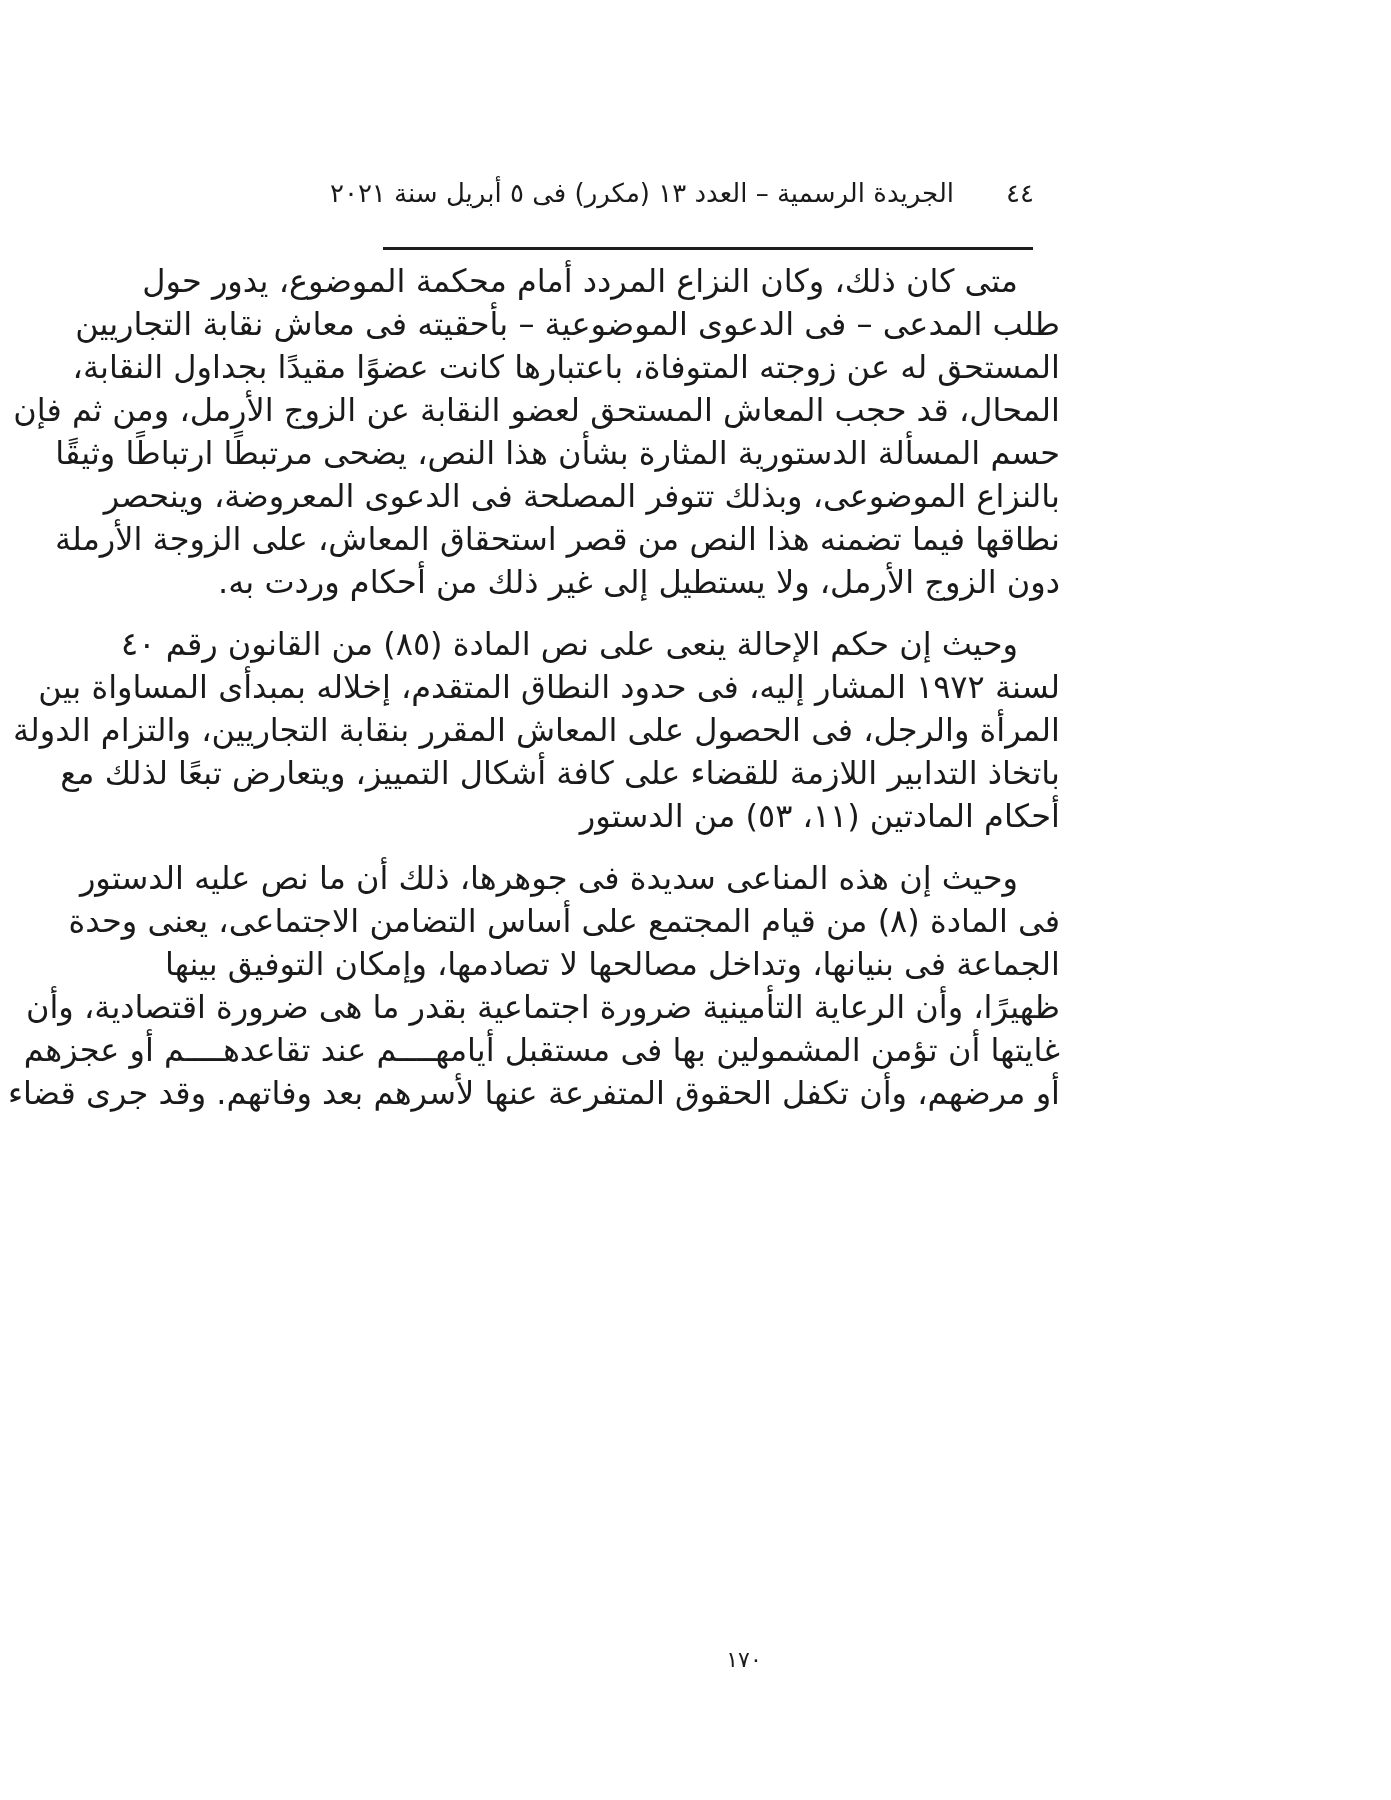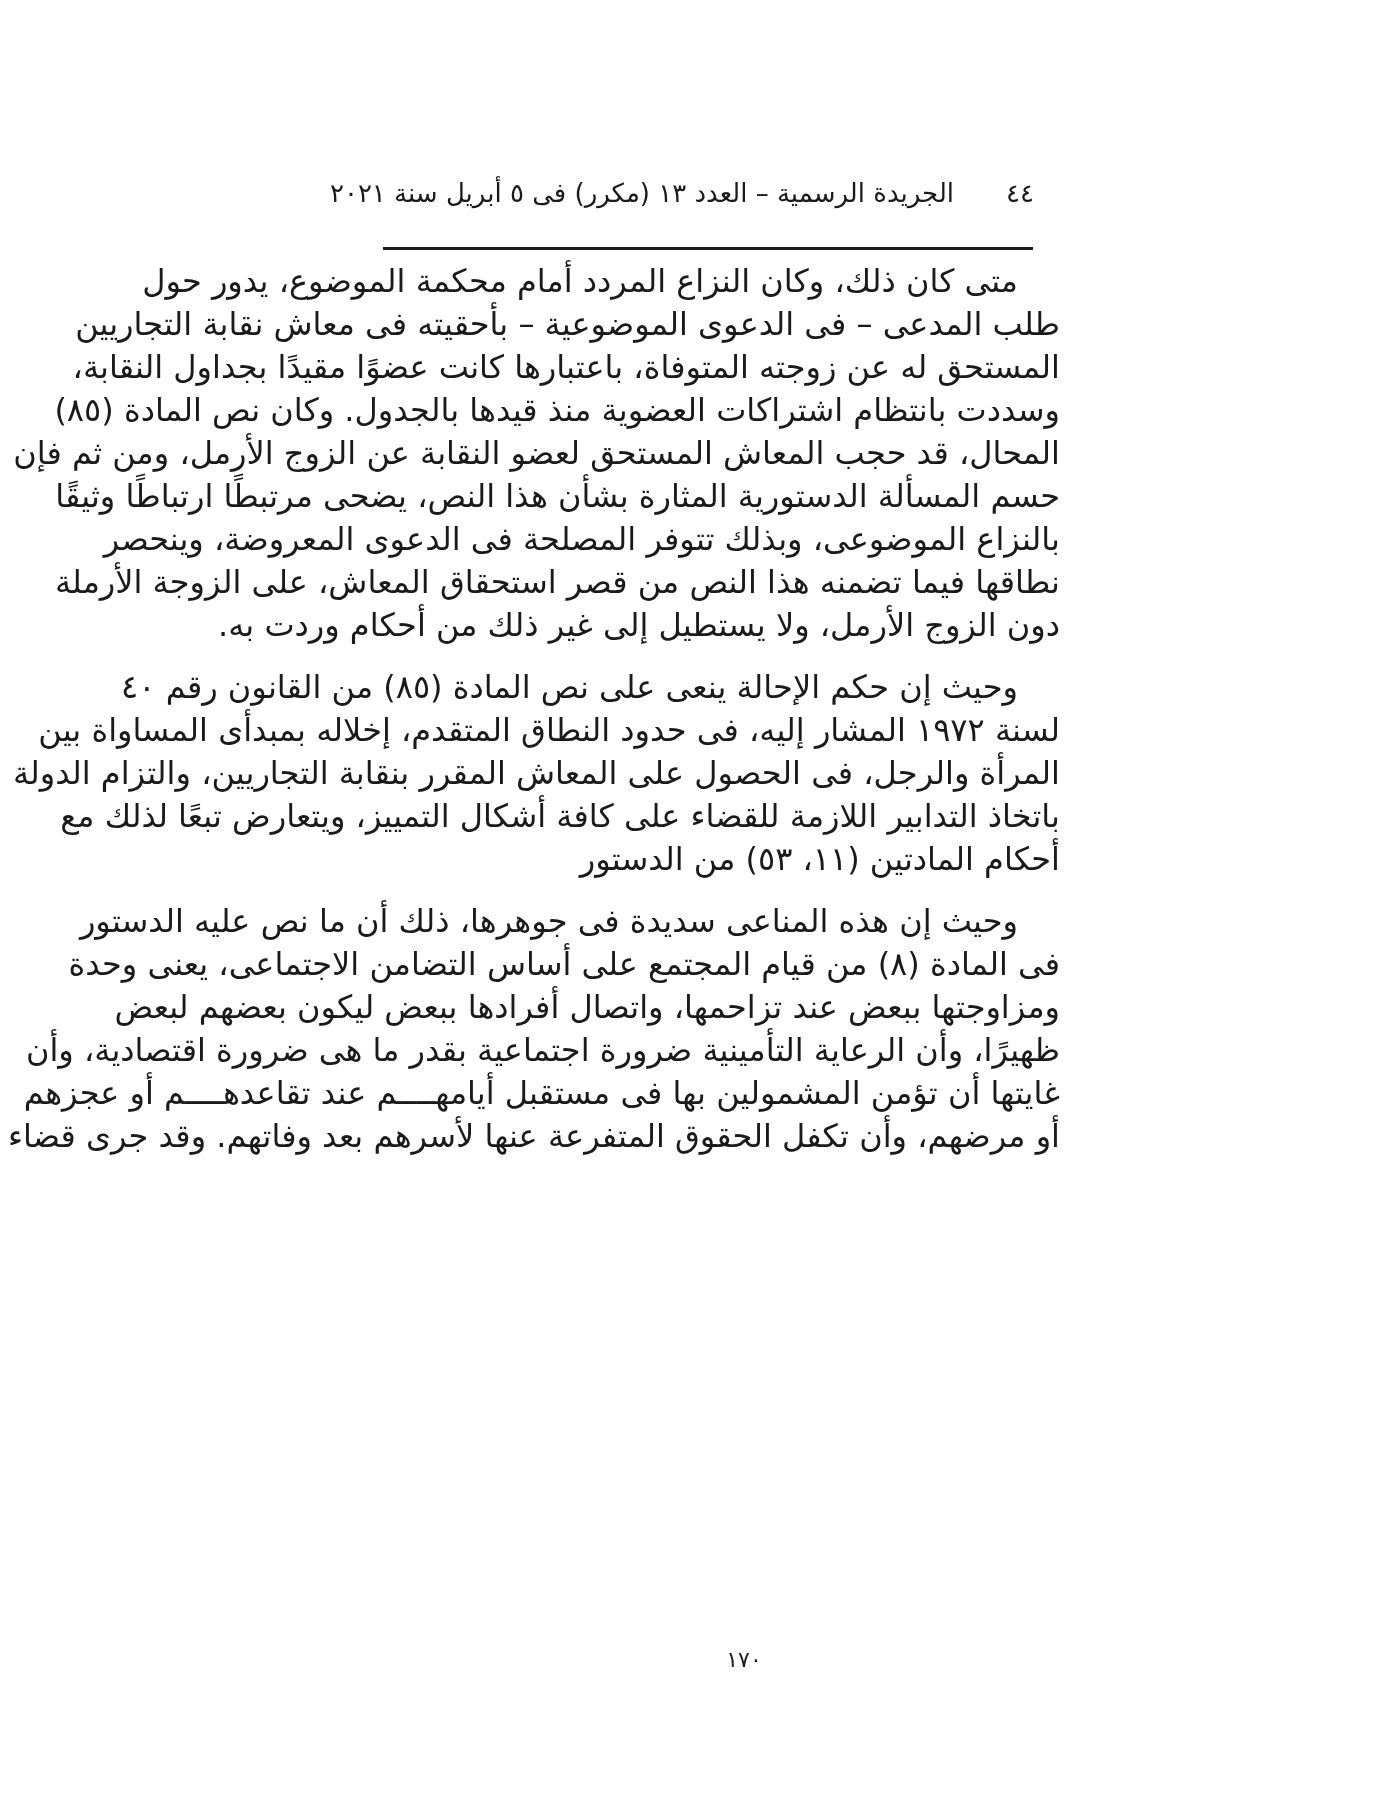--- a/index.html
+++ b/index.html
@@ -91,38 +91,37 @@
     <span class="title">الجريدة الرسمية – العدد ١٣ (مكرر) فى ٥ أبريل سنة ٢٠٢١</span>
   </div>
 
   <div class="rule"></div>
 
   <div class="doc-body">
       <div class="para">
         <div class="line first">متى كان ذلك، وكان النزاع المردد أمام محكمة الموضوع، يدور حول</div>
         <div class="line">طلب المدعى – فى الدعوى الموضوعية – بأحقيته فى معاش نقابة التجاريين</div>
         <div class="line">المستحق له عن زوجته المتوفاة، باعتبارها كانت عضوًا مقيدًا بجداول النقابة،</div>
-        <div class="line">وسددت بانتظام اشتراكات العضوية منذ قيدها بالجدول. وكان نص المادة (٨٥)</div>
         <div class="line">المحال، قد حجب المعاش المستحق لعضو النقابة عن الزوج الأرمل، ومن ثم فإن</div>
         <div class="line">حسم المسألة الدستورية المثارة بشأن هذا النص، يضحى مرتبطًا ارتباطًا وثيقًا</div>
         <div class="line">بالنزاع الموضوعى، وبذلك تتوفر المصلحة فى الدعوى المعروضة، وينحصر</div>
         <div class="line">نطاقها فيما تضمنه هذا النص من قصر استحقاق المعاش، على الزوجة الأرملة</div>
         <div class="line last">دون الزوج الأرمل، ولا يستطيل إلى غير ذلك من أحكام وردت به.</div>
       </div>
       <div class="para">
         <div class="line first">وحيث إن حكم الإحالة ينعى على نص المادة (٨٥) من القانون رقم ٤٠</div>
         <div class="line">لسنة ١٩٧٢ المشار إليه، فى حدود النطاق المتقدم، إخلاله بمبدأى المساواة بين</div>
         <div class="line">المرأة والرجل، فى الحصول على المعاش المقرر بنقابة التجاريين، والتزام الدولة</div>
         <div class="line">باتخاذ التدابير اللازمة للقضاء على كافة أشكال التمييز، ويتعارض تبعًا لذلك مع</div>
         <div class="line last">أحكام المادتين (١١، ٥٣) من الدستور</div>
       </div>
       <div class="para">
         <div class="line first">وحيث إن هذه المناعى سديدة فى جوهرها، ذلك أن ما نص عليه الدستور</div>
         <div class="line">فى المادة (٨) من قيام المجتمع على أساس التضامن الاجتماعى، يعنى وحدة</div>
-        <div class="line">ومزاوجتها ببعض عند تزاحمها، واتصال أفرادها ببعض ليكون بعضهم لبعض</div>
+        <div class="line">الجماعة فى بنيانها، وتداخل مصالحها لا تصادمها، وإمكان التوفيق بينها</div>
         <div class="line">ظهيرًا، وأن الرعاية التأمينية ضرورة اجتماعية بقدر ما هى ضرورة اقتصادية، وأن</div>
         <div class="line">غايتها أن تؤمن المشمولين بها فى مستقبل أيامهــــم عند تقاعدهــــم أو عجزهم</div>
         <div class="line">أو مرضهم، وأن تكفل الحقوق المتفرعة عنها لأسرهم بعد وفاتهم. وقد جرى قضاء</div>
       </div>
     </div>
 
   <div class="footer">
     <span class="pgnum">١٧٠</span>
   </div>
 

